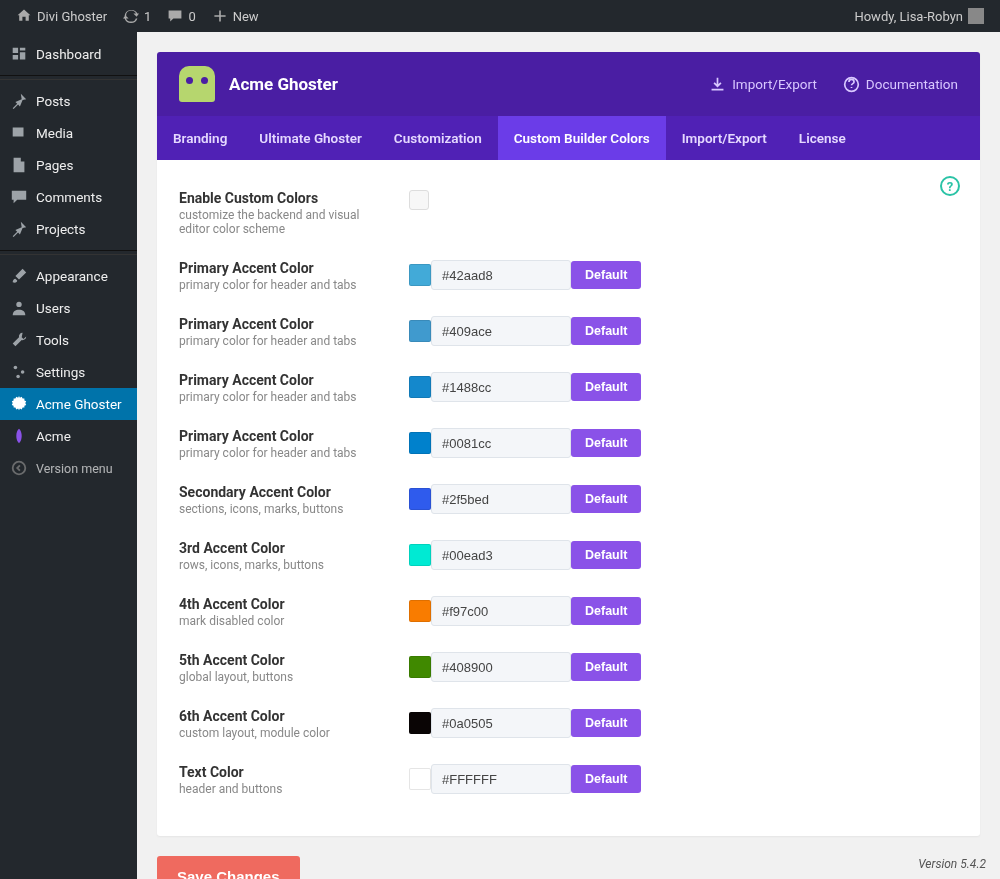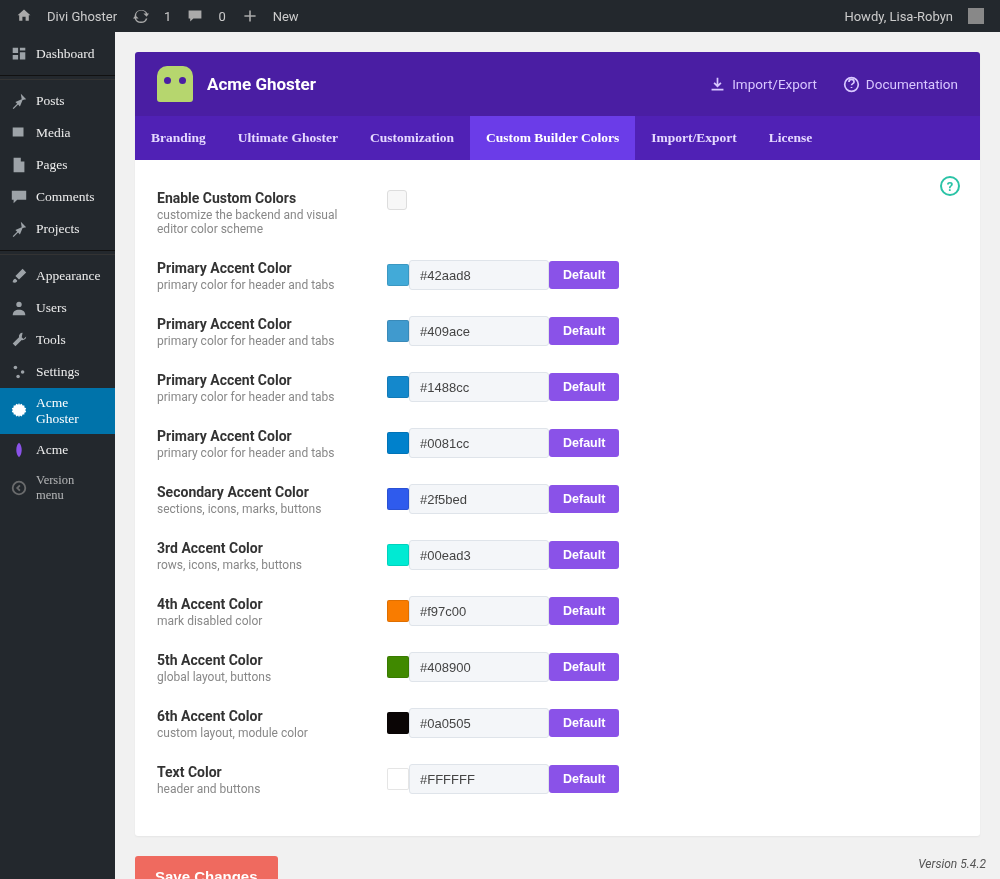--- a/index.html
+++ b/index.html
@@ -1,30 +1,30 @@
 <!DOCTYPE html>
 <html><head>
 <meta charset="utf-8">
 <style>
 * { box-sizing: border-box; margin: 0; padding: 0; }
 body { font-family: -apple-system, BlinkMacSystemFont, "Segoe UI", Roboto, sans-serif; background: #f1f1f1; font-size: 13px; color: #444; }
 .wrap { width: 1000px; height: 879px; display: flex; flex-direction: column; overflow: hidden; }
 
 
 .adminbar { background: #23282d; color: #ccc; height: 32px; display: flex; align-items: center; padding: 0 8px; font-size: 13px; justify-content: space-between; }
-.adminbar a { color: #ccc; text-decoration: none; display: inline-flex; align-items: center; gap: 15px; padding: 0 8px; height: 32px; }
+.adminbar a { color: #ccc; text-decoration: none; display: inline-flex; align-items: center; gap: 5px; padding: 0 8px; height: 32px; }
 .adminbar .left, .adminbar .right { display: flex; align-items: center; }
 .adminbar svg { width: 16px; height: 16px; fill: #aaa; }
 .avatar { width: 16px; height: 16px; background: #888; display:inline-block; }
 
 
 .main { display: flex; flex: 1; overflow: hidden; }
 
 
-.sidebar { width: 115px; background: #23282d; color: #eee; display: flex; flex-direction: column; padding-top: 6px; font-family: Liberation Serif, serif; }
+.sidebar { width: 137px; background: #23282d; color: #eee; display: flex; flex-direction: column; padding-top: 6px; }
 .sidebar .item { display: flex; align-items: center; gap: 8px; padding: 7px 10px; color: #eee; font-size: 13.5px; cursor: pointer; position: relative; }
 .sidebar .item svg { width: 18px; height: 18px; fill: #9da3a8; flex-shrink:0; }
 .sidebar .item.current { background: #0073aa; color: #fff; }
 .sidebar .item.current svg { fill: #fff; }
 .sidebar .item.current::after { content:""; position:absolute; right:-8px; top:50%; transform:translateY(-50%); border:8px solid transparent; border-left-color:#0073aa; width:0; height:0;}
 .sidebar .sep { height: 5px; margin: 5px 0; border-top:1px solid #111; border-bottom:1px solid #333; }
 .sidebar .collapse { opacity: .7; font-size: 12.5px; }
 
 
 .content { flex:1; padding: 20px; overflow:auto; background:#f1f1f1; position:relative; }
@@ -34,21 +34,21 @@
 .phead { background:#4a1ea3; color:#fff; display:flex; align-items:center; padding: 14px 22px; }
 .phead .ghost { width: 36px; height: 36px; margin-right: 14px; background:#b6d66e; border-radius:10px 10px 3px 3px; position:relative; }
 .phead .ghost::before, .phead .ghost::after { content:""; position:absolute; width:7px; height:7px; background:#4a1ea3; border-radius:50%; top:11px; }
 .phead .ghost::before { left:7px; } .phead .ghost::after { right:7px; }
 .phead h1 { font-size: 17px; font-weight:700; }
 .phead .plinks { margin-left:auto; display:flex; gap: 26px; font-size: 13.5px; }
 .phead .plinks a { color:#d8c7ff; text-decoration:none; display:flex; align-items:center; gap:6px; }
 .phead .plinks svg { width:17px; height:17px; fill:#d8c7ff; }
 
 
-.tabs { background:#5021b5; display:flex;font-family:Liberation Serif, serif; }
+.tabs { background:#5021b5; display:flex; }
 .tabs a { padding: 14px 16px; color: #e5d9ff; text-decoration:none; font-size: 13.5px; font-weight:600; }
 .tabs a.active { background:#6b3ce8; color:#fff; }
 
 
 .settings { padding: 18px 22px 28px; position:relative; }
 .help { position:absolute; top:16px; right:20px; width:20px; height:20px; border:2px solid #2bc3a6; border-radius:50%; color:#2bc3a6; font-weight:700; display:flex; align-items:center; justify-content:center; font-size:13px; cursor:pointer;}
 .row { display:flex; align-items:flex-start; padding: 12px 0; }
 .rlabel { width: 230px; padding-right: 16px; }
 .rlabel .title { font-weight:700; font-size:14px; color:#333; }
 .rlabel .desc { font-size:12px; color:#888; margin-top:2px; }

